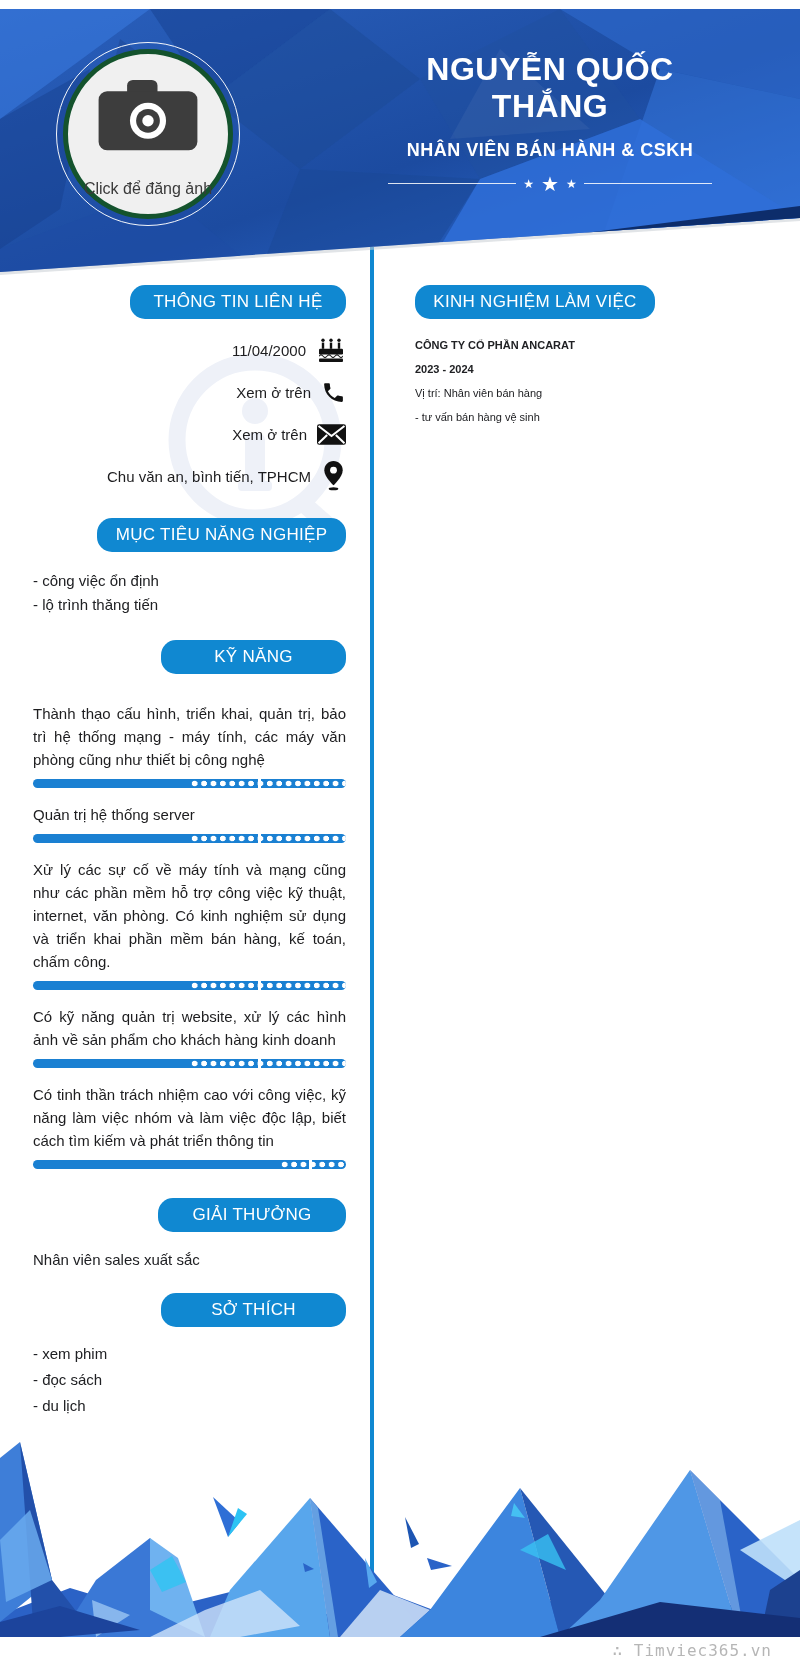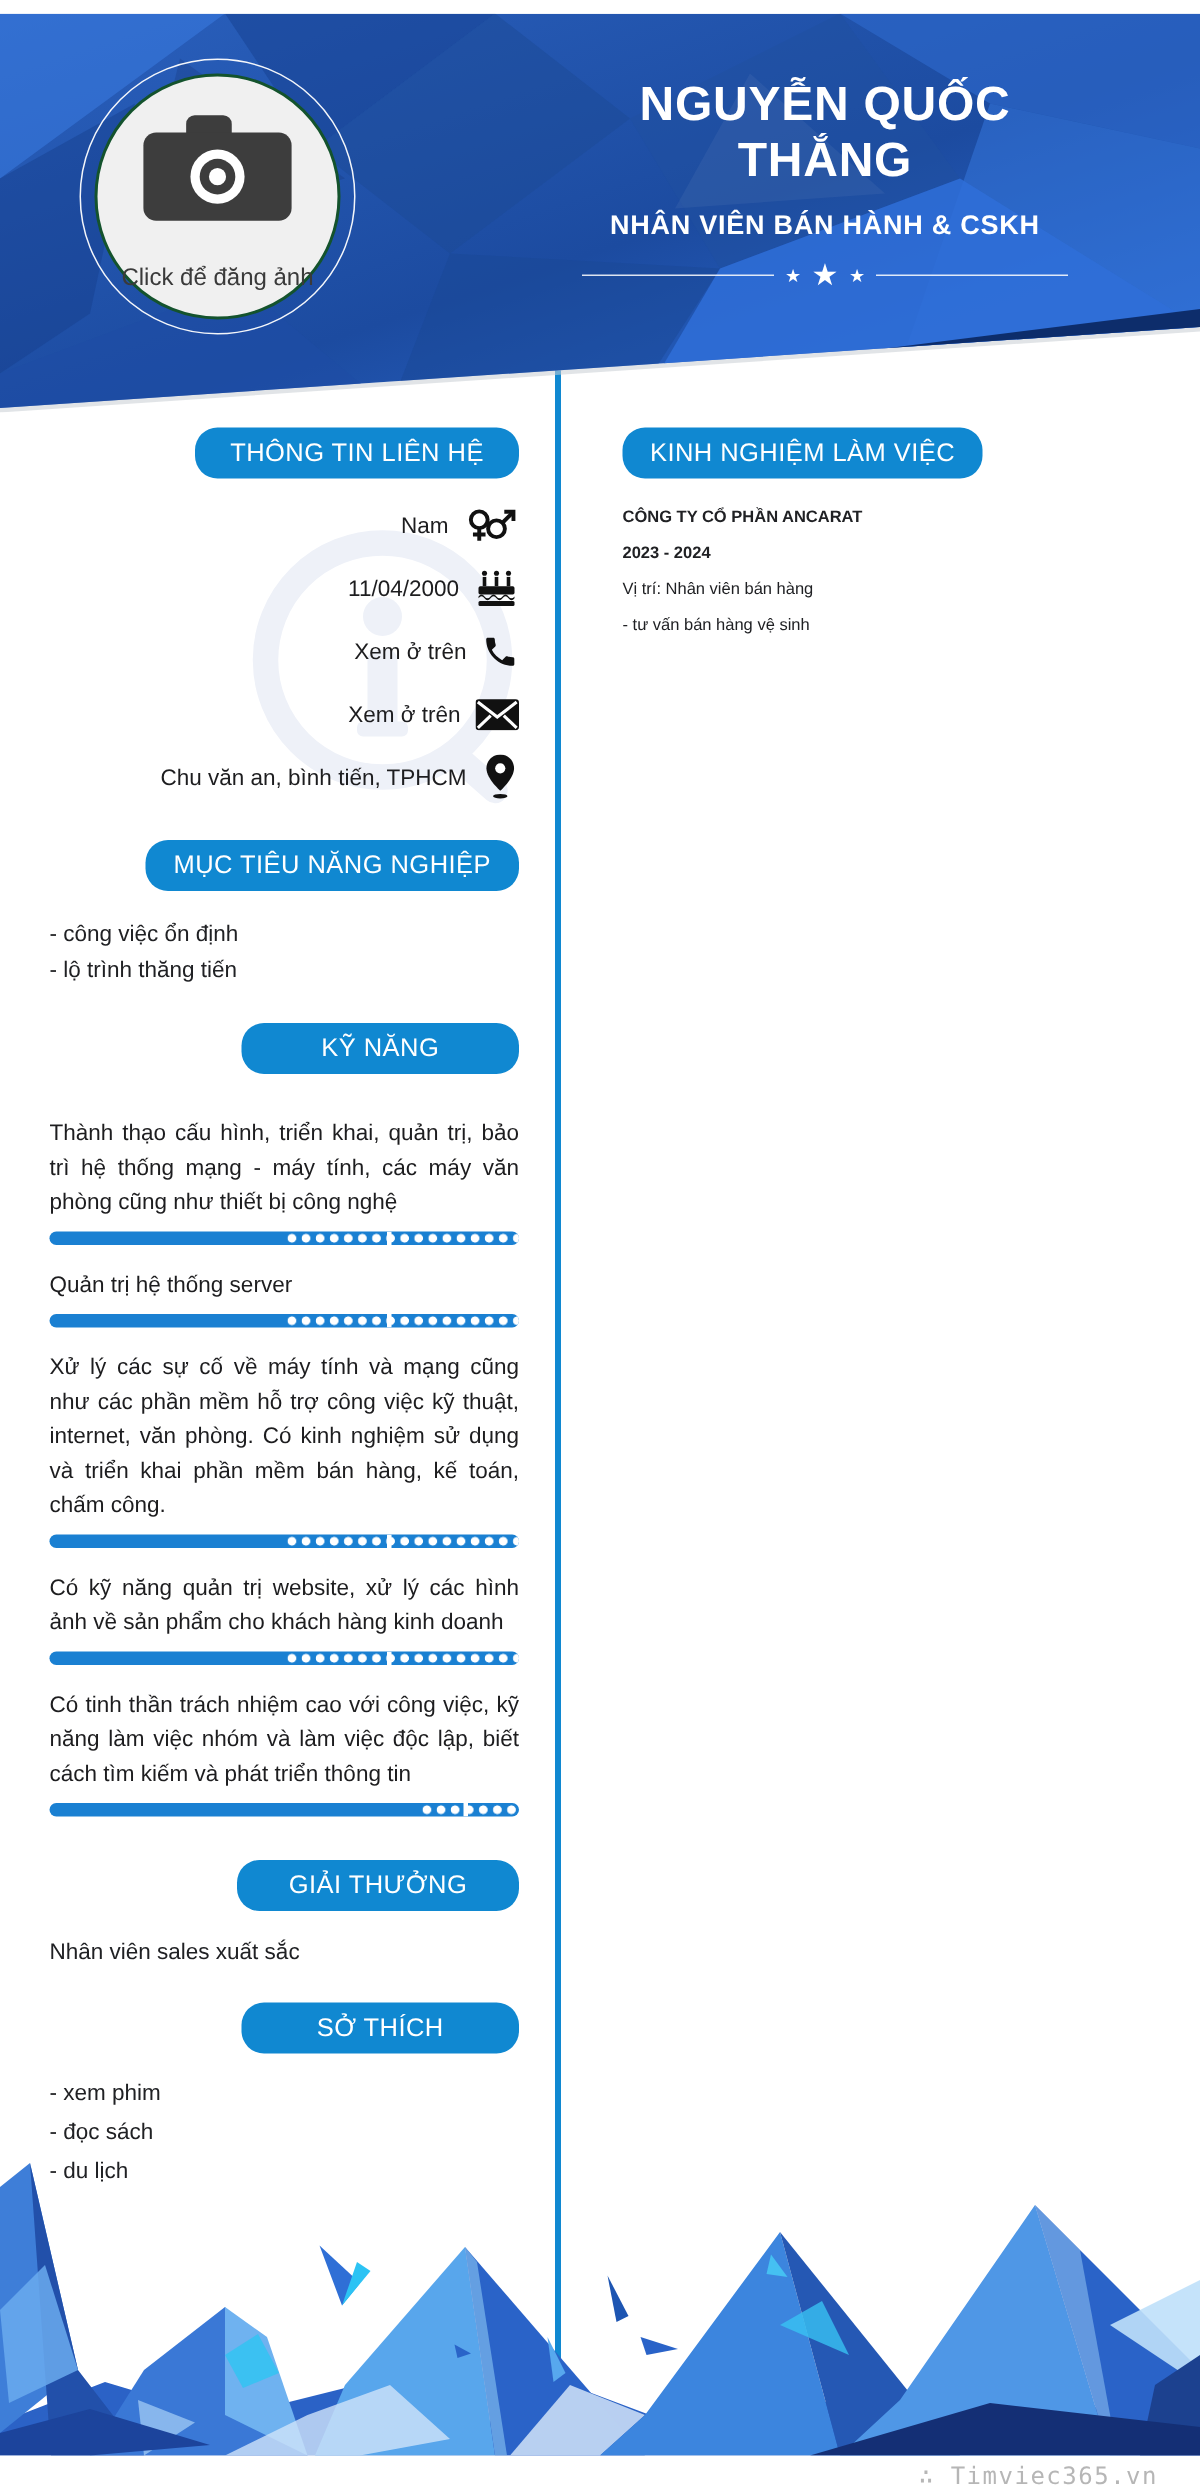--- a/index.html
+++ b/index.html
@@ -5,21 +5,21 @@
   html,body{margin:0;padding:0;background:#fff;}
   .page{
     position:relative;width:800px;height:1661px;background:#fff;overflow:hidden;
     font-family:"Liberation Sans","DejaVu Sans",sans-serif;color:#202124;
   }
   
   .hero{position:absolute;top:9px;left:0;width:800px;height:266px;z-index:2;}
   .hero svg.hero-bg{position:absolute;top:0;left:0;}
   .photo{
     position:absolute;left:63px;top:40px;width:160px;height:160px;border-radius:50%;
-    background:#f0f0f0;border:2px solid #14532d;cursor:pointer;
+    background:#f0f0f0;border:5px solid #14532d;cursor:pointer;
   }
   .photo::after{content:'';position:absolute;inset:-12px;border:1.5px solid rgba(255,255,255,.95);border-radius:50%;}
   .photo .cam{position:absolute;left:50%;top:14px;transform:translateX(-50%);}
   .photo-label{position:absolute;left:0;right:0;bottom:16px;text-align:center;font-size:16px;color:#3a3a3a;}
   .titleblock{position:absolute;left:368px;top:42px;width:364px;text-align:center;color:#fff;}
   .titleblock h1{margin:0;font-size:32px;font-weight:bold;letter-spacing:.5px;line-height:1.15;}
   .titleblock .subtitle{margin-top:15px;font-size:18px;font-weight:600;letter-spacing:.5px;}
   .stars{margin-top:13px;display:flex;align-items:center;justify-content:center;gap:7px;}
   .stars .hline{width:128px;height:1.5px;background:rgba(255,255,255,.85);}
   .stars .st{color:#fff;font-size:12px;line-height:1;}
@@ -145,33 +145,20 @@
   </svg>
 
   <div class="divider"></div>
 
   <div class="col-left">
 
     <div class="pill r w-contact">THÔNG TIN LIÊN HỆ</div>
 
     <div class="contact-list">
       <div class="crow">
-        <span>Nam</span>
-        <span class="cicon">
-          <svg width="37" height="27" viewBox="0 0 37 27" fill="none" stroke="#111" stroke-width="2.6">
-            <circle cx="10.5" cy="9.5" r="5.6"></circle>
-            <line x1="10.5" y1="15.1" x2="10.5" y2="23.5"></line>
-            <line x1="6.3" y1="19.3" x2="14.7" y2="19.3"></line>
-            <circle cx="22" cy="15.5" r="5.6"></circle>
-            <line x1="26" y1="11.5" x2="33" y2="4.5"></line>
-            <polyline points="27.2,4.2 33.3,4.2 33.3,10.3"></polyline>
-          </svg>
-        </span>
-      </div>
-      <div class="crow">
         <span>11/04/2000</span>
         <span class="cicon">
           <svg width="30" height="26" viewBox="0 0 30 26" fill="#111">
             <circle cx="7" cy="3.2" r="1.7"></circle>
               <circle cx="15" cy="3.2" r="1.7"></circle>
               <circle cx="23" cy="3.2" r="1.7"></circle>
             <rect x="5.8" y="5.6" width="2.4" height="6.2"></rect>
             <rect x="13.8" y="5.6" width="2.4" height="6.2"></rect>
             <rect x="21.8" y="5.6" width="2.4" height="6.2"></rect>
             <rect x="3" y="11.8" width="24" height="5.6" rx="1.2"></rect>

